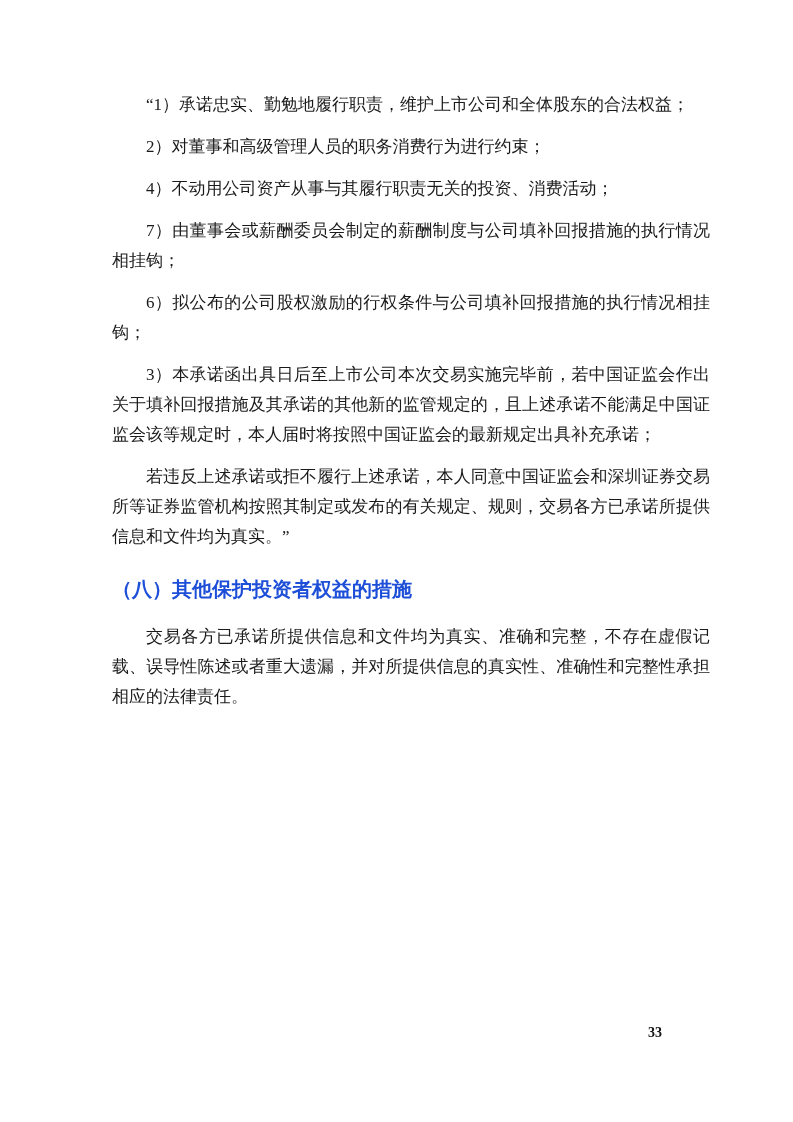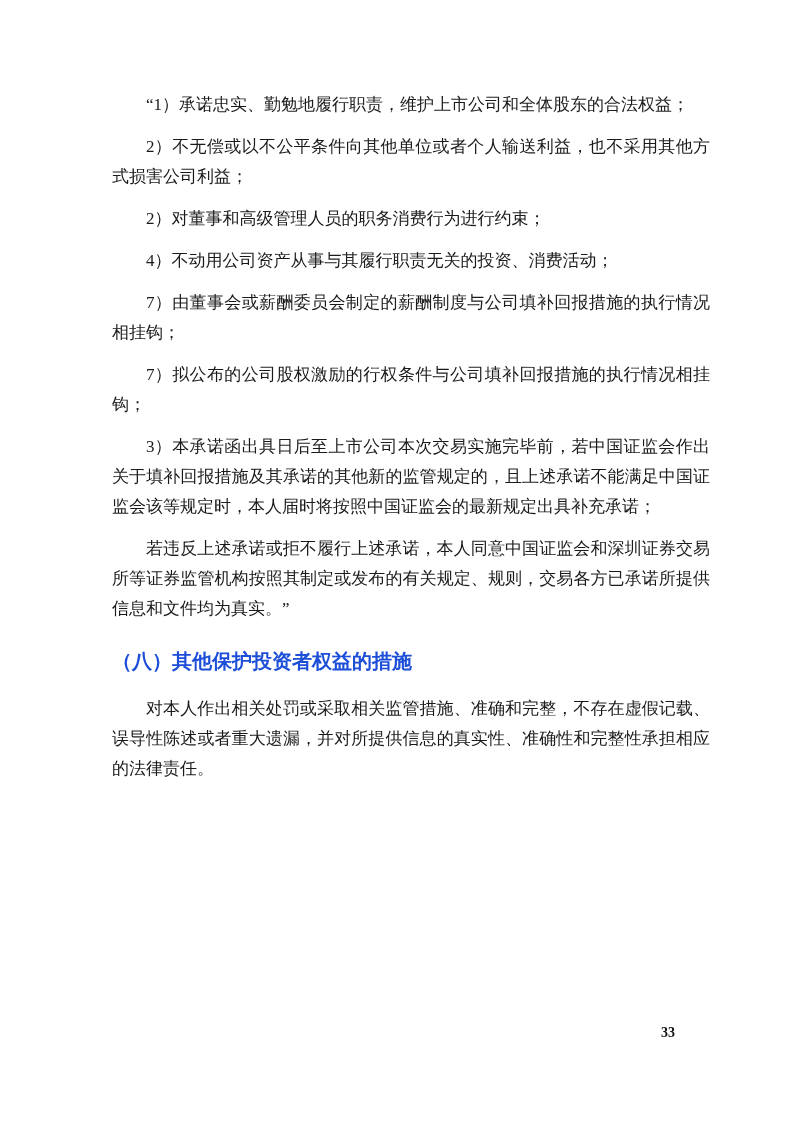--- a/index.html
+++ b/index.html
@@ -40,38 +40,37 @@
     color: #1d4ed8;
   }
   .closing-para {
     margin: 0;
   }
   .page-number {
     position: absolute;
     top: 1026px;
     left: 648px;
     width: 40px;
-    text-align: center;
+    text-align: left;
     font-family: "Liberation Serif", "DejaVu Serif", serif;
     font-weight: 700;
     font-size: 14px;
     line-height: 14px;
     color: #111111;
   }
 </style>
 </head>
 <body>
 
 <div class="page">
   <div class="text-column">
     <p class="body-para">“1）承诺忠实、勤勉地履行职责，维护上市公司和全体股东的合法权益；</p>
-    <p class="body-para">2）不无偿或以不公平条件向其他单位或者个人输送利益，也不采用其他方式损害公司利益；</p>
     <p class="body-para">2）对董事和高级管理人员的职务消费行为进行约束；</p>
     <p class="body-para">4）不动用公司资产从事与其履行职责无关的投资、消费活动；</p>
     <p class="body-para">7）由董事会或薪酬委员会制定的薪酬制度与公司填补回报措施的执行情况相挂钩；</p>
-    <p class="body-para">7）拟公布的公司股权激励的行权条件与公司填补回报措施的执行情况相挂钩；</p>
+    <p class="body-para">6）拟公布的公司股权激励的行权条件与公司填补回报措施的执行情况相挂钩；</p>
     <p class="body-para">3）本承诺函出具日后至上市公司本次交易实施完毕前，若中国证监会作出关于填补回报措施及其承诺的其他新的监管规定的，且上述承诺不能满足中国证监会该等规定时，本人届时将按照中国证监会的最新规定出具补充承诺；</p>
     <p class="body-para">若违反上述承诺或拒不履行上述承诺，本人同意中国证监会和深圳证券交易所等证券监管机构按照其制定或发布的有关规定、规则，交易各方已承诺所提供信息和文件均为真实。”</p>
     <h2 class="section-heading">（八）其他保护投资者权益的措施</h2>
-    <p class="body-para closing-para">对本人作出相关处罚或采取相关监管措施、准确和完整，不存在虚假记载、误导性陈述或者重大遗漏，并对所提供信息的真实性、准确性和完整性承担相应的法律责任。</p>
+    <p class="body-para closing-para">交易各方已承诺所提供信息和文件均为真实、准确和完整，不存在虚假记载、误导性陈述或者重大遗漏，并对所提供信息的真实性、准确性和完整性承担相应的法律责任。</p>
   </div>
   <div class="page-number">33</div>
 </div>
 
 </body></html>

